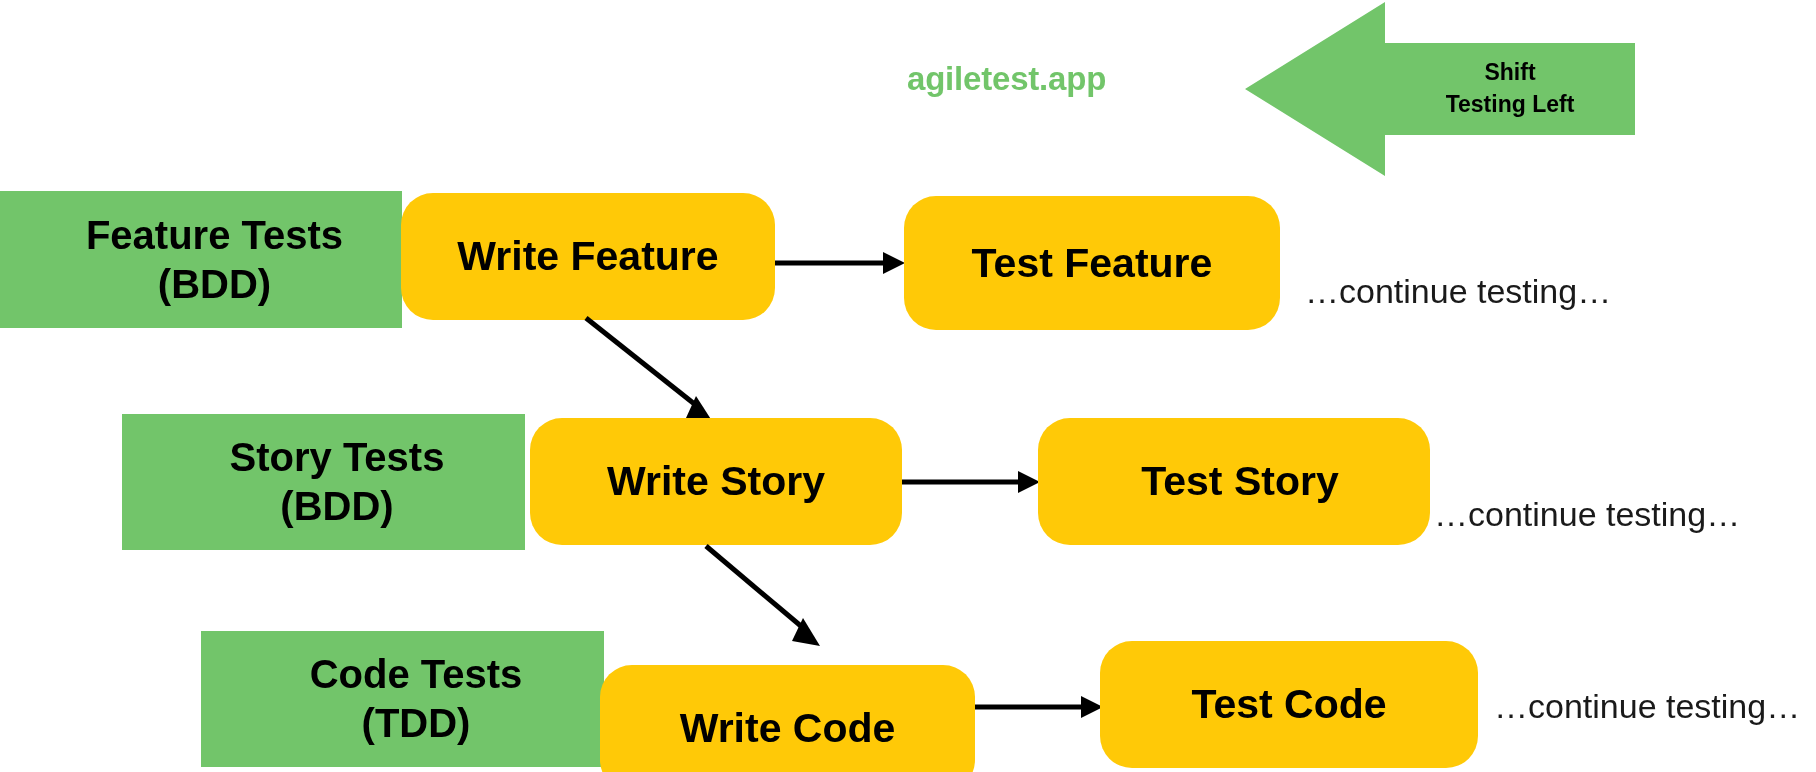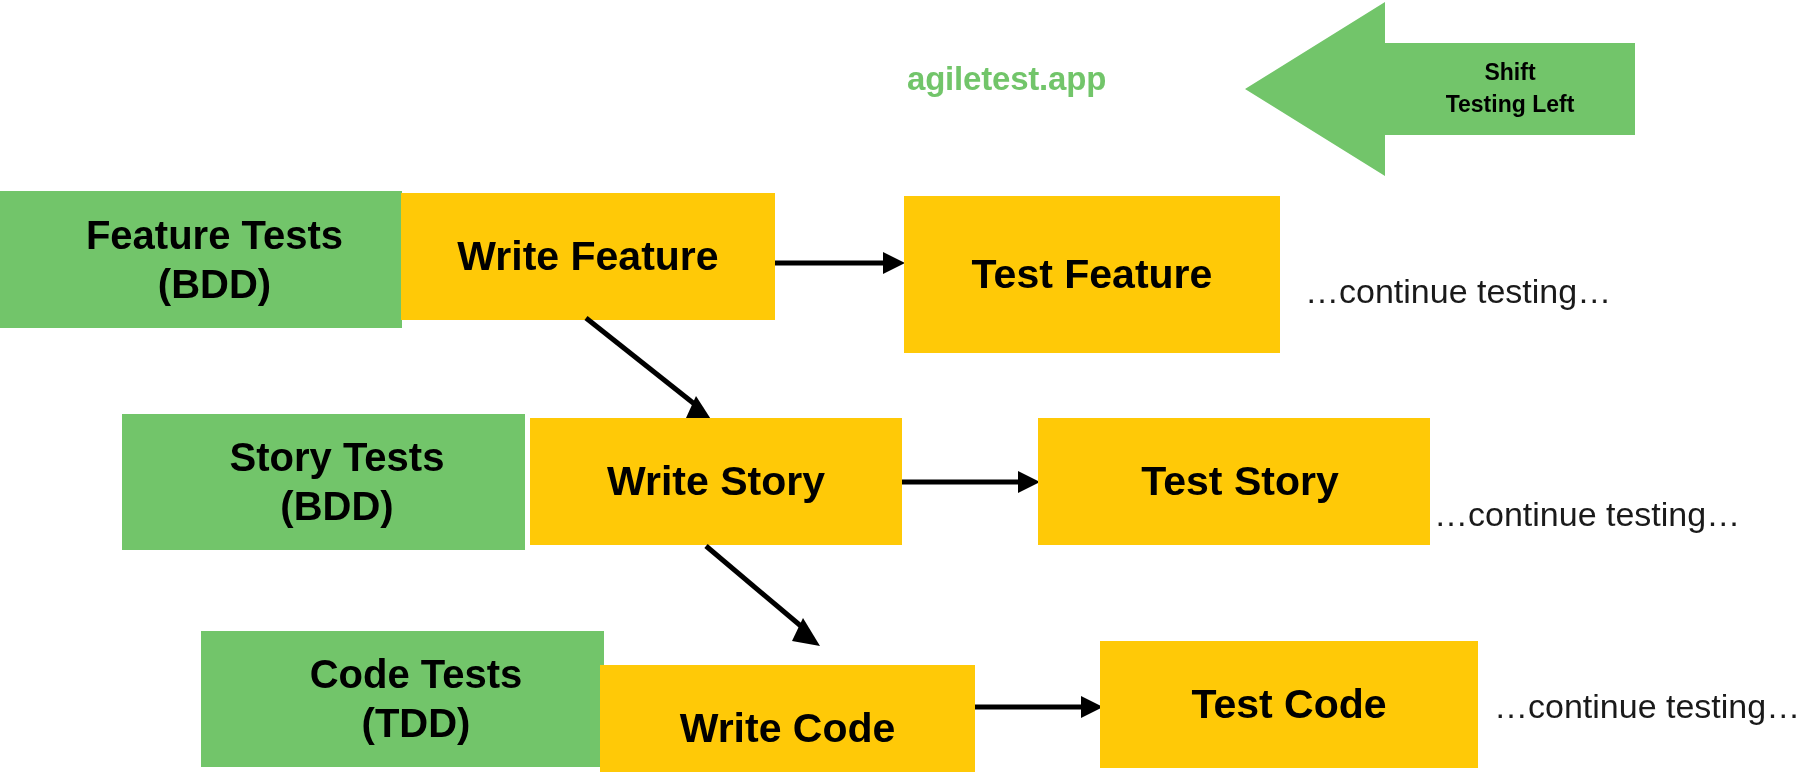--- a/index.html
+++ b/index.html
@@ -22,21 +22,21 @@
     display: flex;
     align-items: center;
     justify-content: center;
     text-align: center;
     font-weight: bold;
     color: #000000;
     line-height: 1.22;
     white-space: pre-line;
   }
   .green { background: #72C56A; padding-left: 27px; }
-  .yellow { background: #FFC907; }
+  .yellow { background: #FFC907; border-radius: 32px; }
 
   .label-green   { font-size: 40px; }
   .label-yellow  { font-size: 41px; }
 
   .continue-text {
     position: absolute;
     font-family: "Liberation Sans", sans-serif;
     font-weight: 400;
     font-size: 34px;
     color: #1a1a1a;
@@ -100,21 +100,21 @@
 
   <div class="box yellow label-yellow" style="left:401px; top:193px; width:374px; height:127px;">Write Feature</div>
 
   <div class="connector" style="left:775px; top:246px; width:130px; height:34px;">
     <svg width="130" height="34" viewBox="0 0 130 34">
       <line x1="0" y1="17" x2="108" y2="17" stroke="#000000" stroke-width="5"></line>
       <polygon points="108,6 130,17 108,28" fill="#000000"></polygon>
     </svg>
   </div>
 
-  <div class="box yellow label-yellow" style="left:904px; top:196px; width:376px; height:157px;">Test Feature</div>
+  <div class="box yellow label-yellow" style="left:904px; top:196px; width:376px; height:134px;">Test Feature</div>
 
   <div class="continue-text" style="left:1305px; top:272px;">…continue testing…</div>
 
   <div class="connector" style="left:580px; top:312px; width:150px; height:120px;">
     <svg width="150" height="120" viewBox="0 0 150 120">
       <line x1="6" y1="6" x2="122" y2="98" stroke="#000000" stroke-width="5"></line>
       <polygon points="116,84 134,112 106,106" fill="#000000"></polygon>
     </svg>
   </div>
 

